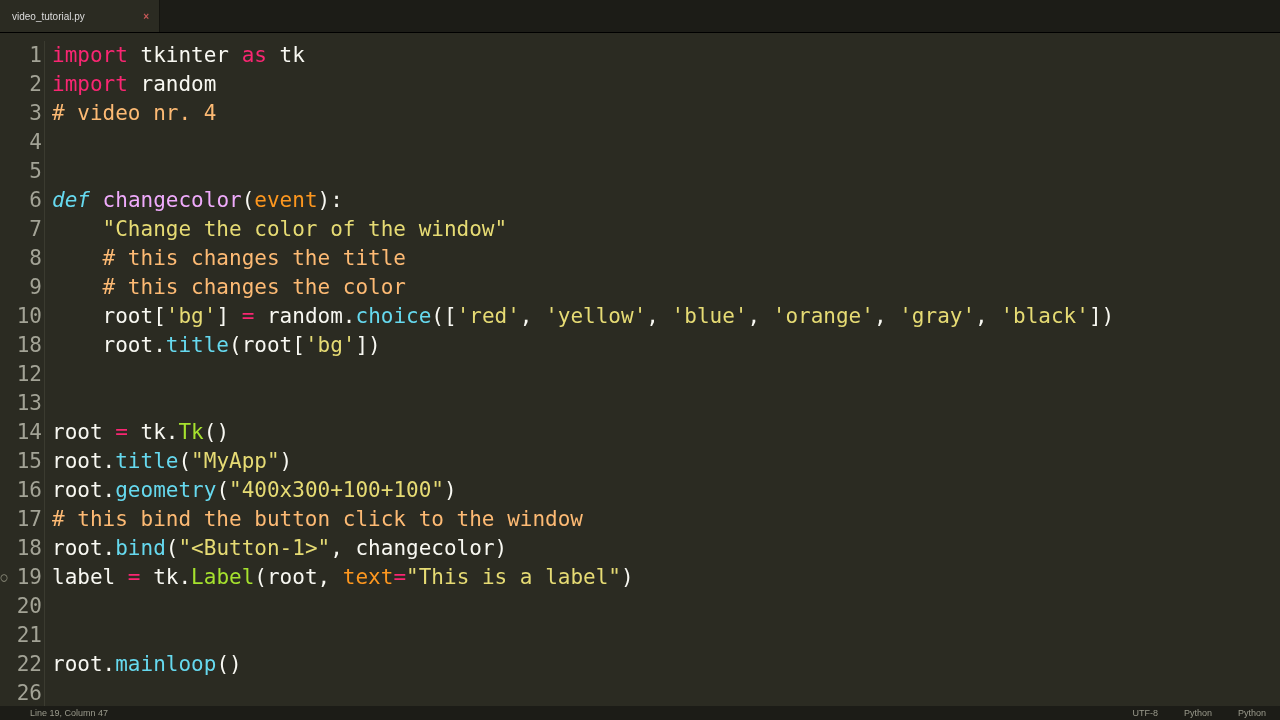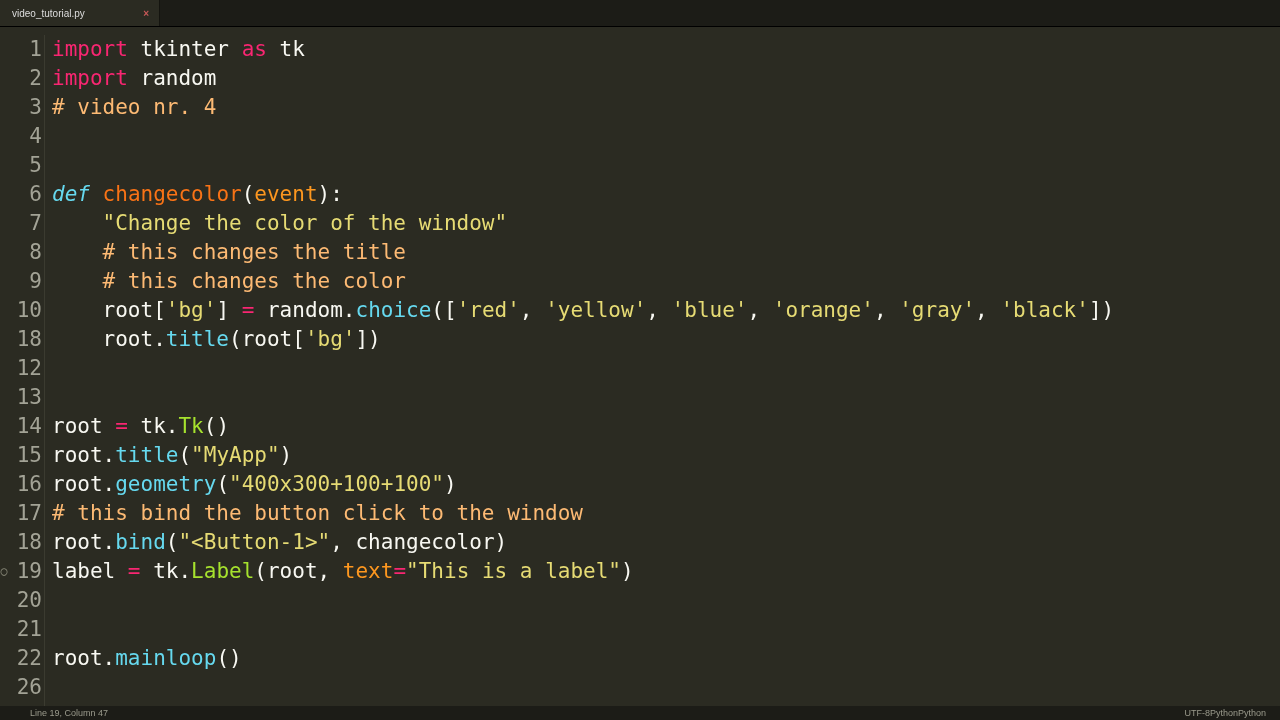--- a/index.html
+++ b/index.html
@@ -3,21 +3,21 @@
 <meta charset="utf-8">
 <style>
   * { margin:0; padding:0; box-sizing:border-box; }
   html, body {
     width:1280px; height:720px; overflow:hidden;
     background:#2b2b22; font-family:"Consolas","Menlo","DejaVu Sans Mono",monospace;
     font-size:21px; color:#d8d8c8;
   }
   
   .tabbar {
-    height:27px; background:#1c1c17; display:flex; align-items:stretch;
+    height:33px; background:#1c1c17; display:flex; align-items:stretch;
     font-size:10px; font-family:"Segoe UI",Arial,sans-serif; color:#bbb;
     border-bottom:1px solid #000;
   }
   .tab {
     display:flex; align-items:center; gap:8px;
     padding:0 10px 0 12px; background:#2b2b22; color:#ddd;
     border-right:1px solid #14140f;
     min-width:160px; justify-content:space-between;
   }
   .tab-name { white-space:nowrap; overflow:hidden; }
@@ -40,37 +40,37 @@
   .code {
     flex:1; white-space:pre; position:relative;
   }
   .code .line { position:relative; }
   .line.current::before {
     content:""; position:absolute; left:-52px; right:0; top:0; bottom:0;
     background:rgba(80,80,60,.35); z-index:-1;
   }
   .kw2 { color:#f92672; }
   .def { color:#66d9ef; font-style:italic; }
-  .fn  { color:#f97316;text-align:right; }
+  .fn  { color:#f0abfc;text-align:right; }
   .prm { color:#fd971f; }
   .str { color:#e6db74; }
   .cmt { color:#fdba74; }
   .op  { color:#f92672; }
   .cls { color:#a6e22e; }
   .mth { color:#66d9ef;margin-top:16px; }
   .nm  { color:#f8f8f2; }
   
   .status {
     position:absolute; left:0; right:0; bottom:0; height:14px;
     background:#1c1c17; color:#9a9a8c; font-size:9px;
     font-family:"Segoe UI",Arial,sans-serif;
     display:flex; align-items:center; padding:0 14px;text-align:center;
   }
   .status-left { margin-left:16px; }
-  .status-right { margin-left:auto; display:flex; }
+  .status-right { margin-left:auto; display:flex; gap:26px; }
   .gutter-dot {
     position:absolute; left:1px; top:0; width:6px; height:29px;
     display:flex; align-items:center; justify-content:center;
     color:#8a8a7a; font-size:12px;
   }
 </style>
 </head>
 <body>
 
 <div class="tabbar">

